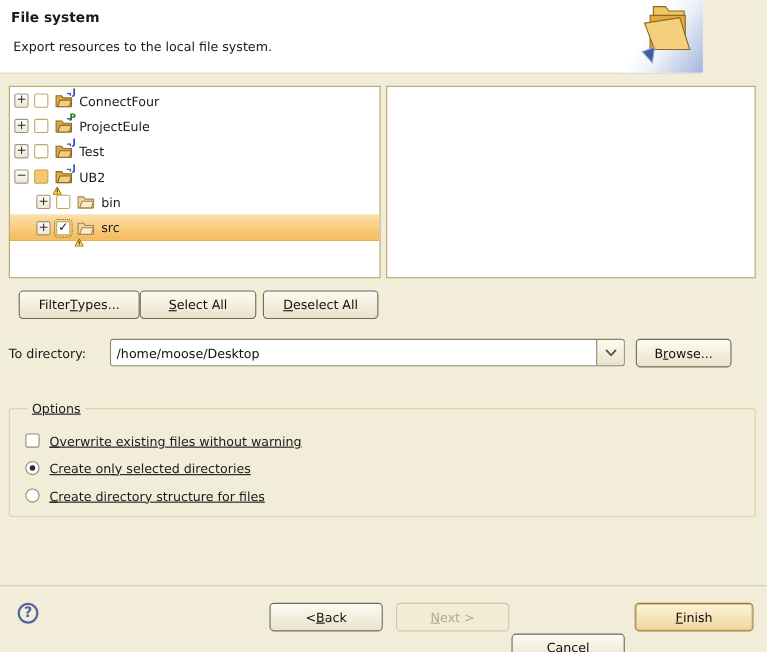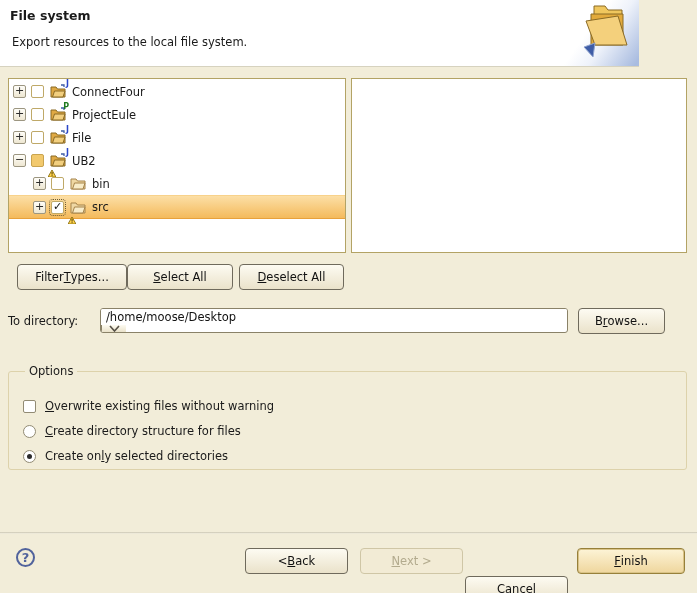--- a/index.html
+++ b/index.html
@@ -40,29 +40,29 @@
   .tlabel { white-space:nowrap; }
   
   .btn { position:absolute; height:26px; border:1px solid #6f6a5c; border-radius:4px;
     background:linear-gradient(#fdfbf2,#eae2ca); font-family:"DejaVu Sans", sans-serif; font-size:11.5px; color:#111;
     display:flex; align-items:center; justify-content:center; padding:0 10px; cursor:default; }
   .btn-default { background:linear-gradient(#fdf4d7,#efd69d); border:1px solid #97803a; box-shadow:0 0 0 1px #d9c387 inset; }
   .btn-disabled { background:#f2ebd5; border-color:#cfc6a6; color:#b3ab8e; }
   
   .dest-label { position:absolute; left:8px; top:314px; }
   .combo { position:absolute; left:100px; top:308px; width:468px; height:25px;
-    border:1px solid #8a8268; border-radius:3px; background:#fff; display:flex; overflow:hidden;flex-direction:column; }
+    border:1px solid #8a8268; border-radius:3px; background:#fff; display:flex; overflow:hidden; }
   .combo input { flex:1; border:none; outline:none; padding:0 5px; font-family:"DejaVu Sans", sans-serif; font-size:11.5px; color:#111; background:#fff; }
   .combo-arrow { width:25px; border-left:1px solid #8a8268; background:linear-gradient(#fdfbf2,#eae2ca);
     display:flex; align-items:center; justify-content:center; }
   
   fieldset.options { position:absolute; left:8px; top:364px; width:679px; height:106px;
-    border:1px solid #ddd2ab; border-radius:3px; margin:0; padding:10px 0 0 14px; }
+    border:1px solid #ddd2ab; border-radius:3px; margin:0; padding:10px 0 0 14px;text-decoration:underline; }
   fieldset.options legend { padding:0 4px; margin-left:2px; font-size:11.5px; }
-  .opt-row { height:25px; display:flex; align-items:flex-end; }
+  .opt-row { height:25px; display:flex; align-items:center; }
   .opt-box { width:13px; height:13px; min-width:13px; border:1px solid #928b74; background:#fff; margin-right:9px; position:relative; }
   .opt-box.checkbox { border-radius:2px; }
   .opt-box.radio { border-radius:50%; }
   .opt-box.radio.on::after { content:""; position:absolute; left:3px; top:3px; width:5px; height:5px; border-radius:50%; background:#2b2b2b; }
   
   .footer-sep { position:absolute; left:0; top:532px; width:697px; height:2px;
     background:linear-gradient(#c9c4b1,#f9f5e6); }
   .help-btn { position:absolute; left:16px; top:548px; width:19px; height:19px; border:2px solid #51639c; border-radius:50%;
     color:#51639c; font-weight:bold; font-size:13px; display:flex; align-items:center; justify-content:center; background:transparent; }
   u { text-decoration:underline; }
@@ -119,21 +119,21 @@
         <span class="expander">+</span>
         <span class="cb"></span>
         <span class="ticon">
           <svg width="16" height="14" viewBox="0 0 16 14">
             <path d="M1 3 L6 3 L7.5 5 L15 5 L15 13 L1 13 Z" fill="#dfa944" stroke="#8a6a25" stroke-width="1"></path>
             <path d="M2.5 13 L4.5 7 L15 7 L13 13 Z" fill="#f2cf7f" stroke="#8a6a25" stroke-width="1"></path>
             <path d="M11 1 L14 1 L14 3" fill="none" stroke="#3e5ca6" stroke-width="1.3"></path>
           </svg>
           <span class="badge badge-J">J</span>
         </span>
-        <span class="tlabel">File</span>
+        <span class="tlabel">Test</span>
       </div>
       <div class="tree-row">
         <span class="indent" style="width: 4px;"></span>
         <span class="expander">−</span>
         <span class="cb cb-mixed"></span>
         <span class="ticon">
           <svg width="16" height="14" viewBox="0 0 16 14">
             <path d="M1 3 L6 3 L7.5 5 L15 5 L15 13 L1 13 Z" fill="#dfa944" stroke="#8a6a25" stroke-width="1"></path>
             <path d="M2.5 13 L4.5 7 L15 7 L13 13 Z" fill="#f2cf7f" stroke="#8a6a25" stroke-width="1"></path>
             <path d="M11 1 L14 1 L14 3" fill="none" stroke="#3e5ca6" stroke-width="1.3"></path>
@@ -200,26 +200,26 @@
 <button class="btn" style="left:578px; top:308px; width:87px;">B<u>r</u>owse...</button>
 
 <fieldset class="options">
   <legend>Options</legend>
   <div id="options-rows">
       <div class="opt-row">
         <span class="opt-box checkbox"></span>
         <span><u>O</u>verwrite existing files without warning</span>
       </div>
       <div class="opt-row">
+        <span class="opt-box radio on"></span>
+        <span>Create on<u>l</u>y selected directories</span>
+      </div>
+      <div class="opt-row">
         <span class="opt-box radio"></span>
         <span><u>C</u>reate directory structure for files</span>
-      </div>
-      <div class="opt-row">
-        <span class="opt-box radio on"></span>
-        <span>Create on<u>l</u>y selected directories</span>
       </div>
     </div>
 </fieldset>
 
 <div class="footer-sep"></div>
 <div class="help-btn">
     <span>?</span>
   </div>
 <button class="btn" style="left:245px; top:548px; width:103px;">&lt; <u>B</u>ack</button>
 <button class="btn btn-disabled" style="left:360px; top:548px; width:103px;"><u>N</u>ext &gt;</button>

